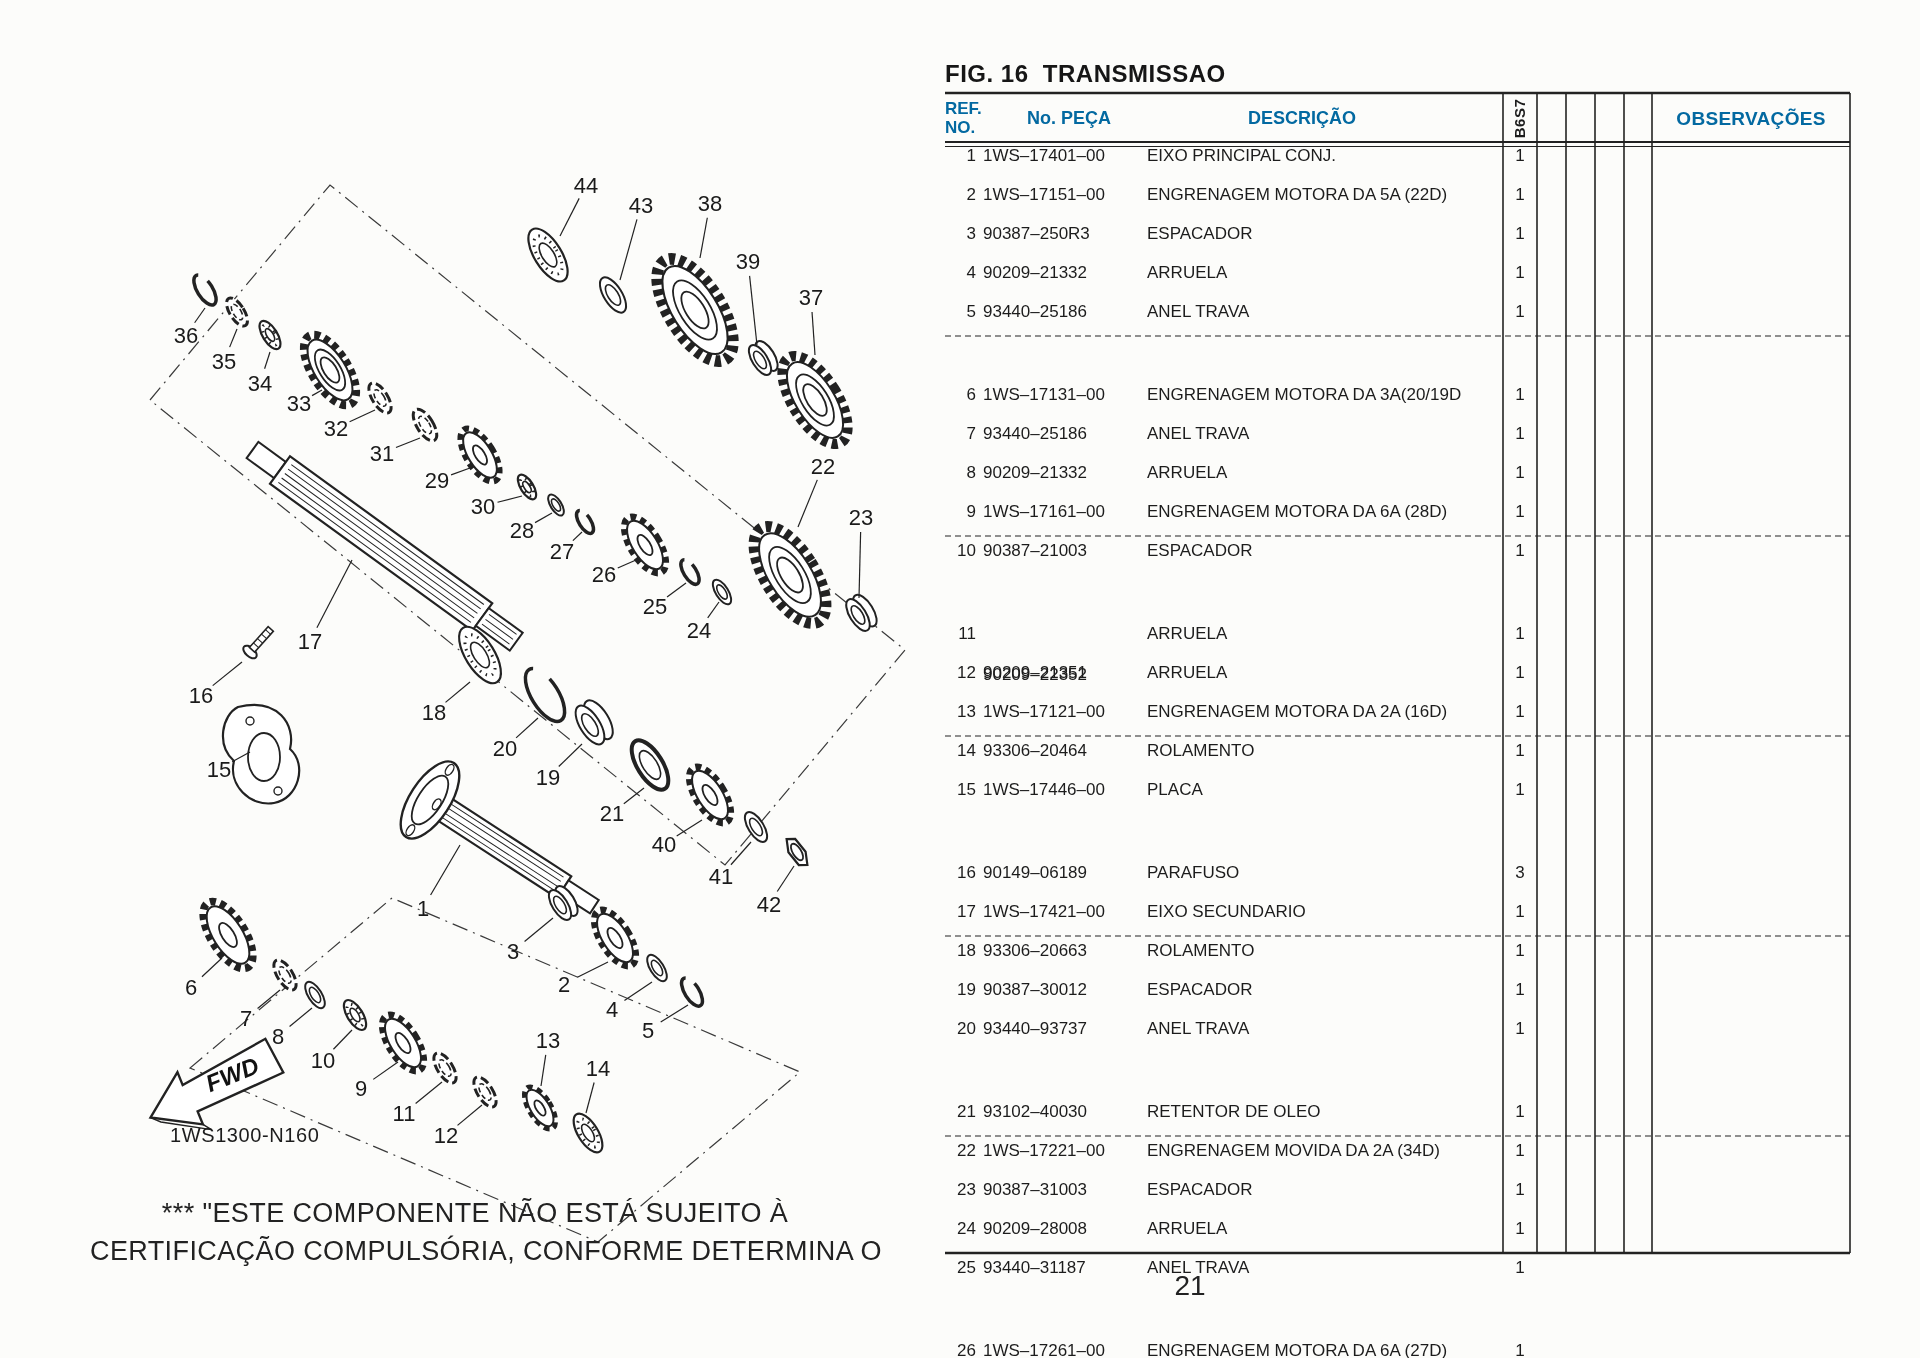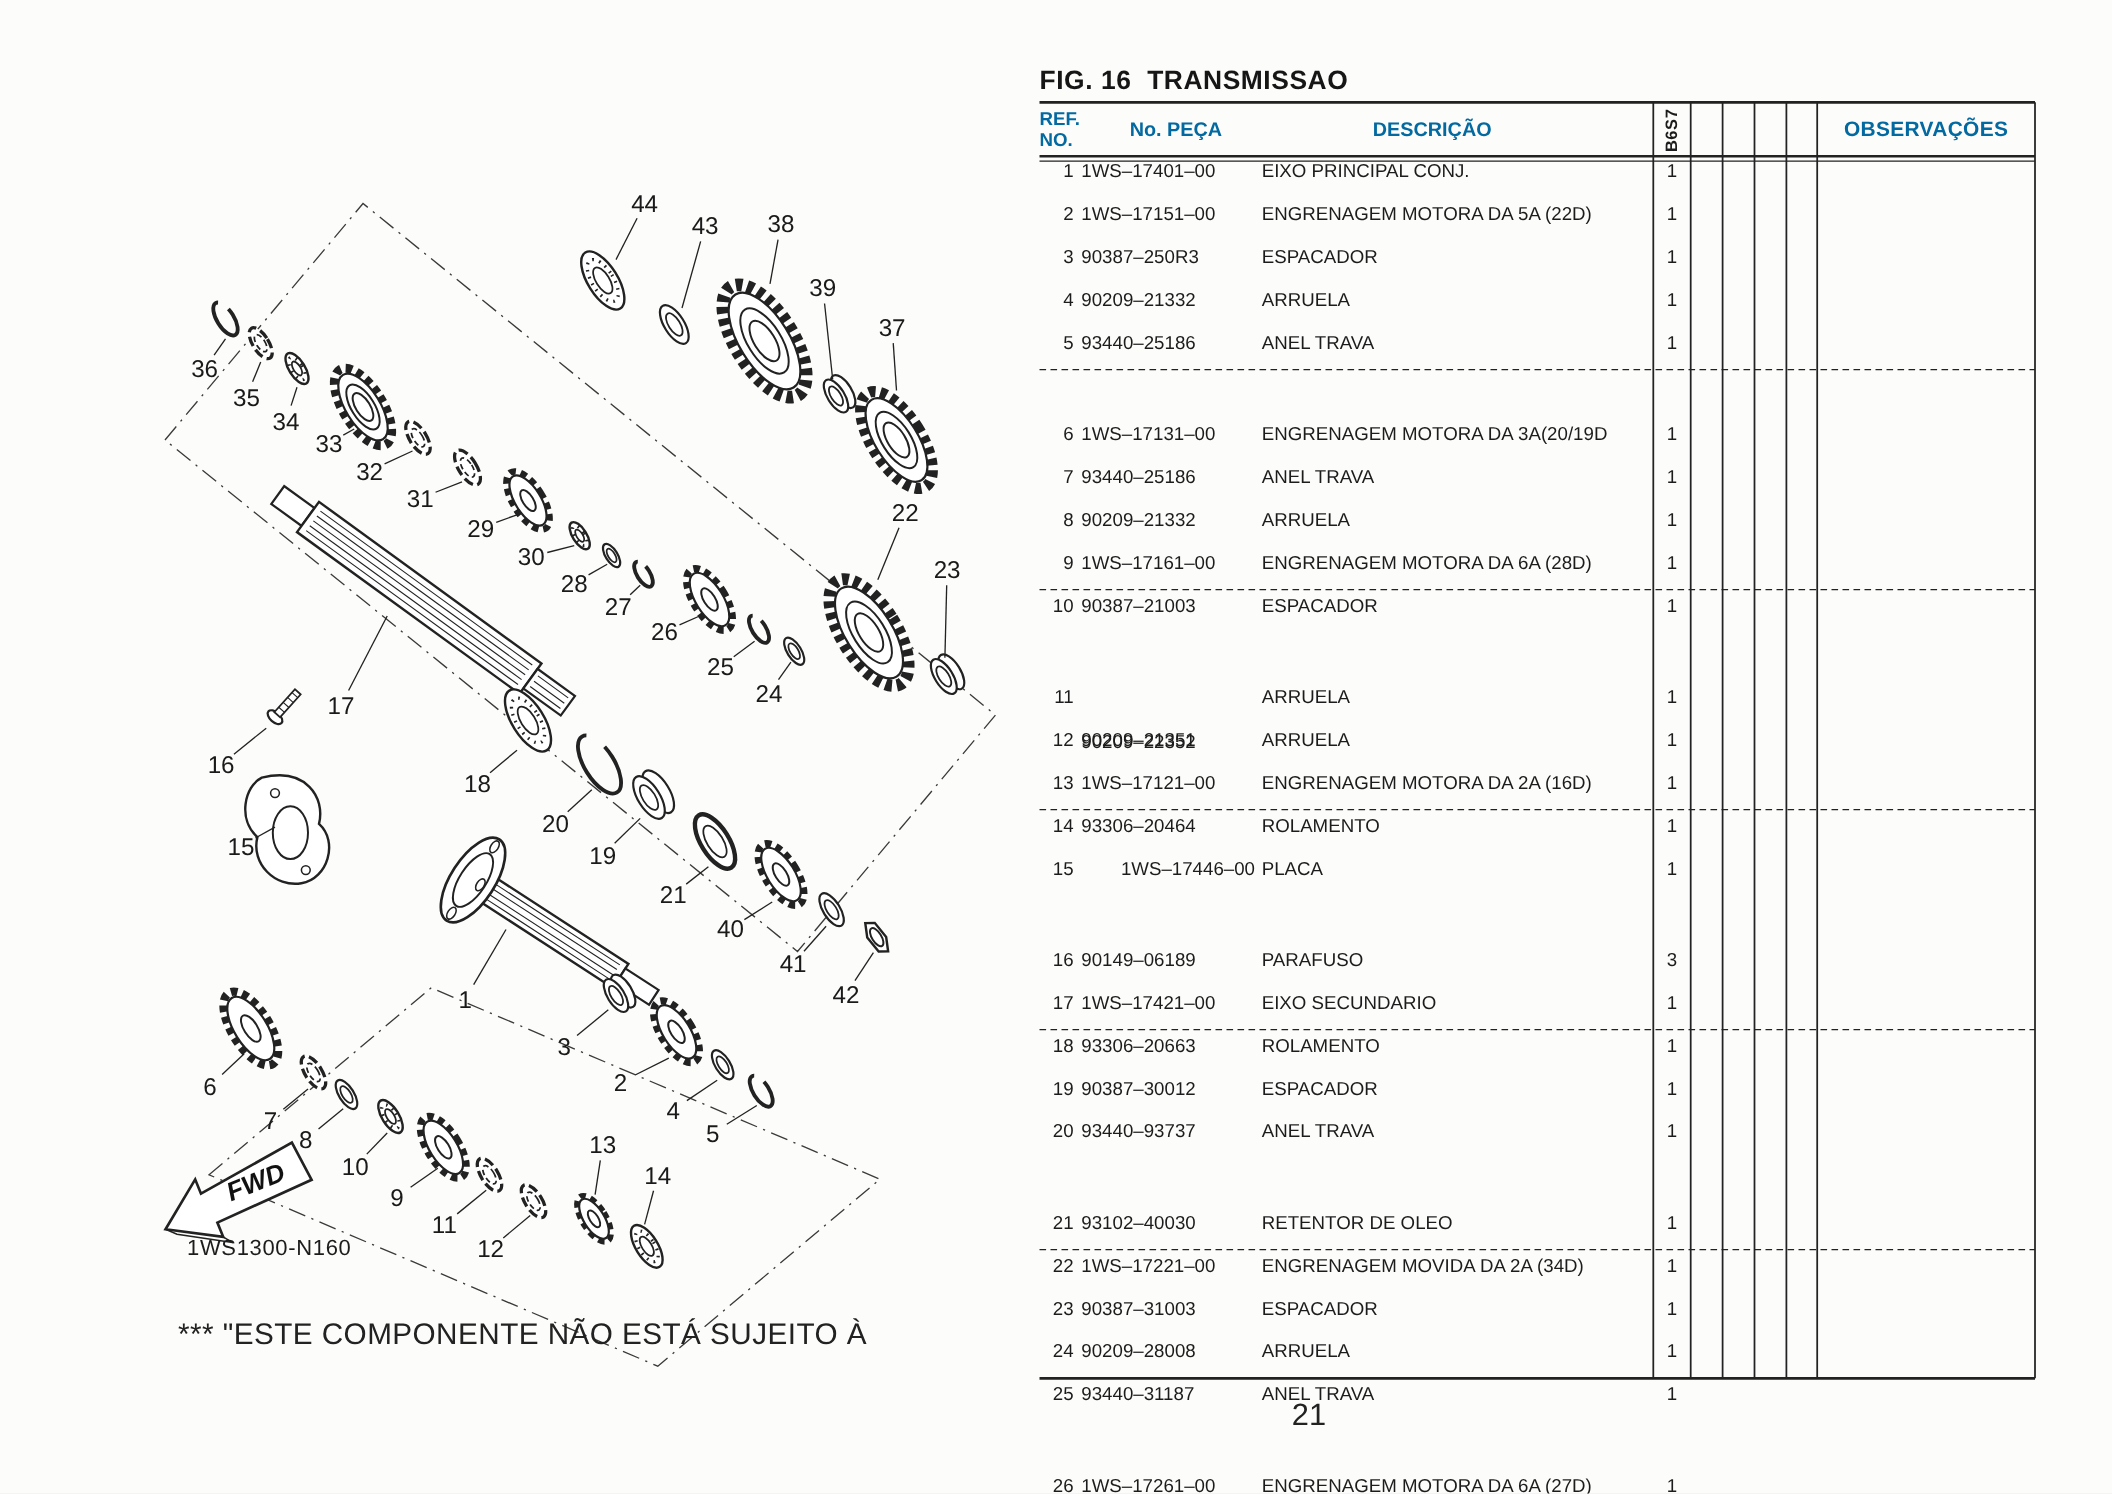--- a/index.html
+++ b/index.html
@@ -446,21 +446,21 @@
       <div class="row-cell cell-qty" style="left: 1505px; top: 663px;">1</div>
       <div class="row-cell cell-ref" style="left: 934px; top: 702px;">13</div>
       <div class="row-cell cell-part" style="left: 983px; top: 702px;">1WS–17121–00</div>
       <div class="row-cell cell-desc" style="left: 1147px; top: 702px;">ENGRENAGEM MOTORA DA 2A (16D)</div>
       <div class="row-cell cell-qty" style="left: 1505px; top: 702px;">1</div>
       <div class="row-cell cell-ref" style="left: 934px; top: 741px;">14</div>
       <div class="row-cell cell-part" style="left: 983px; top: 741px;">93306–20464</div>
       <div class="row-cell cell-desc" style="left: 1147px; top: 741px;">ROLAMENTO</div>
       <div class="row-cell cell-qty" style="left: 1505px; top: 741px;">1</div>
       <div class="row-cell cell-ref" style="left: 934px; top: 780px;">15</div>
-      <div class="row-cell cell-part" style="left: 983px; top: 780px; margin-left: 36px;">1WS–17446–00</div>
+      <div class="row-cell cell-part" style="left: 983px; top: 780px;">1WS–17446–00</div>
       <div class="row-cell cell-desc" style="left: 1147px; top: 780px;">PLACA</div>
       <div class="row-cell cell-qty" style="left: 1505px; top: 780px;">1</div>
       <div class="row-cell cell-ref" style="left: 934px; top: 863px;">16</div>
       <div class="row-cell cell-part" style="left: 983px; top: 863px;">90149–06189</div>
       <div class="row-cell cell-desc" style="left: 1147px; top: 863px;">PARAFUSO</div>
       <div class="row-cell cell-qty" style="left: 1505px; top: 863px;">3</div>
       <div class="row-cell cell-ref" style="left: 934px; top: 902px;">17</div>
       <div class="row-cell cell-part" style="left: 983px; top: 902px;">1WS–17421–00</div>
       <div class="row-cell cell-desc" style="left: 1147px; top: 902px;">EIXO SECUNDARIO</div>
       <div class="row-cell cell-qty" style="left: 1505px; top: 902px;">1</div>
@@ -498,15 +498,16 @@
       <div class="row-cell cell-qty" style="left: 1505px; top: 1258px;">1</div>
       <div class="row-cell cell-ref" style="left: 934px; top: 1341px;">26</div>
       <div class="row-cell cell-part" style="left: 983px; top: 1341px;">1WS–17261–00</div>
       <div class="row-cell cell-desc" style="left: 1147px; top: 1341px;">ENGRENAGEM MOTORA DA 6A (27D)</div>
       <div class="row-cell cell-qty" style="left: 1505px; top: 1341px;">1</div>
     </div>
 
   <div class="abs code-label">1WS1300-N160</div>
 
   <div class="abs footnote fn1">*** "ESTE COMPONENTE NÃO ESTÁ SUJEITO À</div>
+  <div class="abs footnote fn2">CERTIFICAÇÃO COMPULSÓRIA, CONFORME DETERMINA O</div>
 
   <div class="abs page-num">21</div>
 </div>
 
 </body></html>

